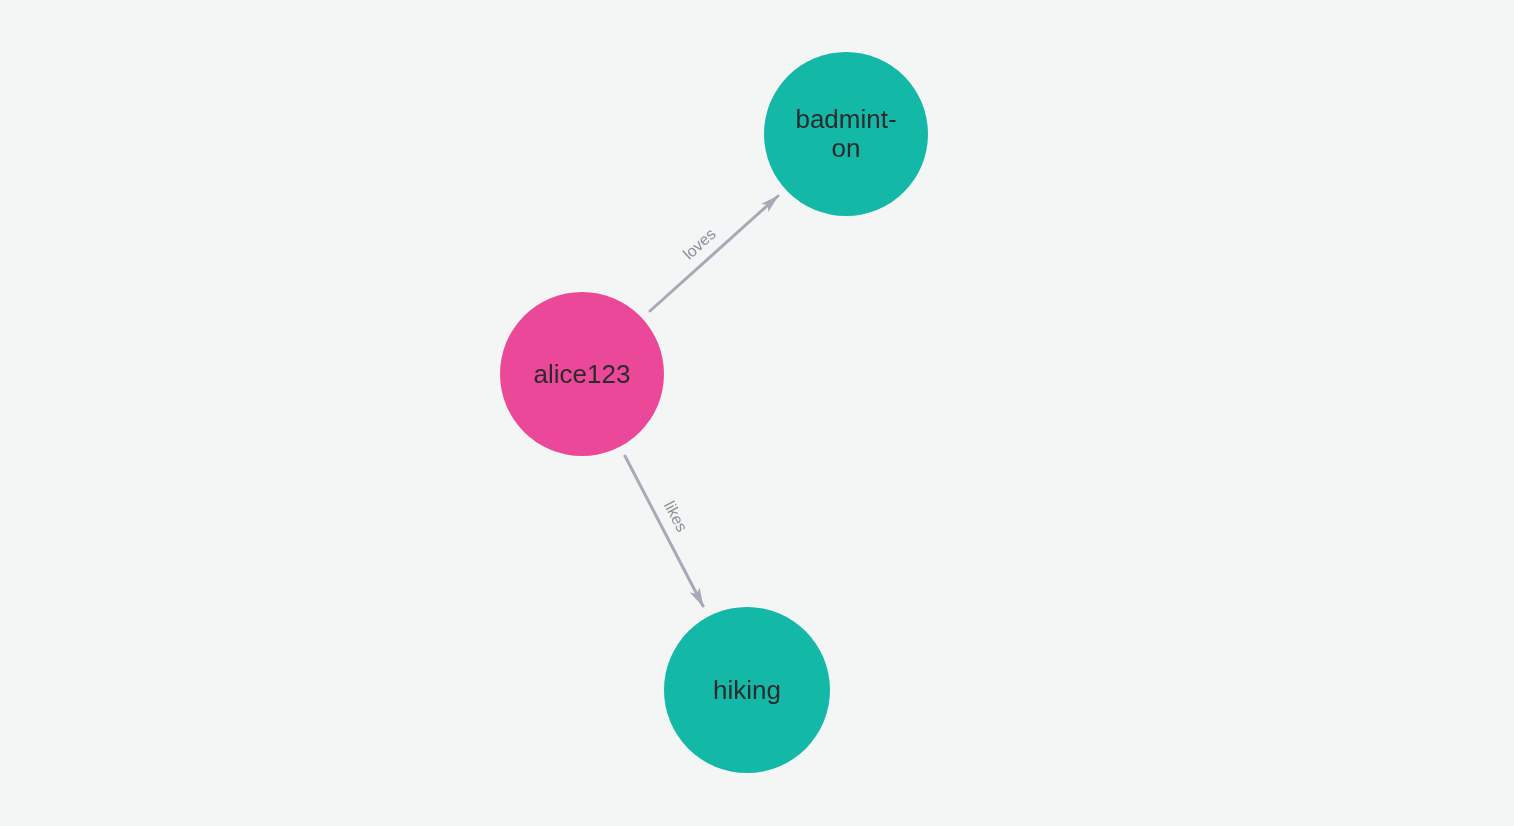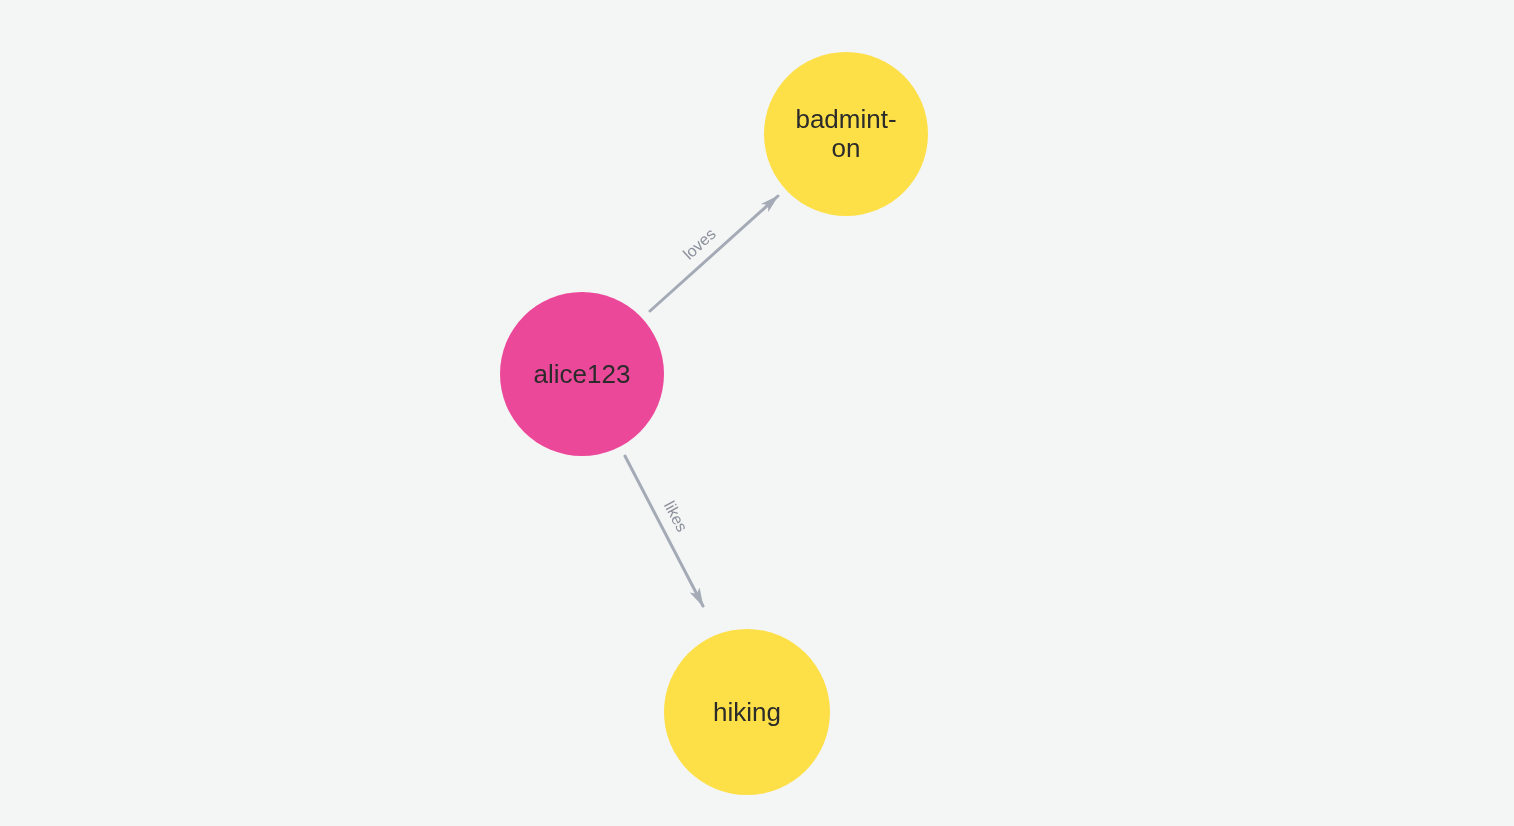--- a/index.html
+++ b/index.html
@@ -41,24 +41,24 @@
   }
   .node-label {
     color: #2b2b2b;
     font-size: 26px;
     line-height: 1.1;
     text-align: center;
     white-space: pre-line;
     pointer-events: none;
   }
   .node-person { background: #ec4899; }
-  .node-interest { background: #fde047; }
+  .node-interest { background: #14b8a6; }
   #node-alice123  { left: 500px; top: 292px; width: 164px; height: 164px; }
   #node-badminton { left: 764px; top:  52px; width: 164px; height: 164px; }
-  #node-hiking    { left: 664px; top: 629px; width: 166px; height: 166px; }
+  #node-hiking    { left: 664px; top: 607px; width: 166px; height: 166px; }
 </style>
 </head>
 <body>
 
 <div class="graph-canvas">
 
   <svg class="edge-layer" width="1514" height="826" viewBox="0 0 1514 826">
     <defs>
       <marker id="arrowhead" viewBox="0 0 20 12" refX="18" refY="6" markerWidth="20" markerHeight="12" orient="auto" markerUnits="userSpaceOnUse">
         <path d="M0,0.5 L19,6 L0,11.5 L4.5,6 Z" fill="#a5abb6"></path>

